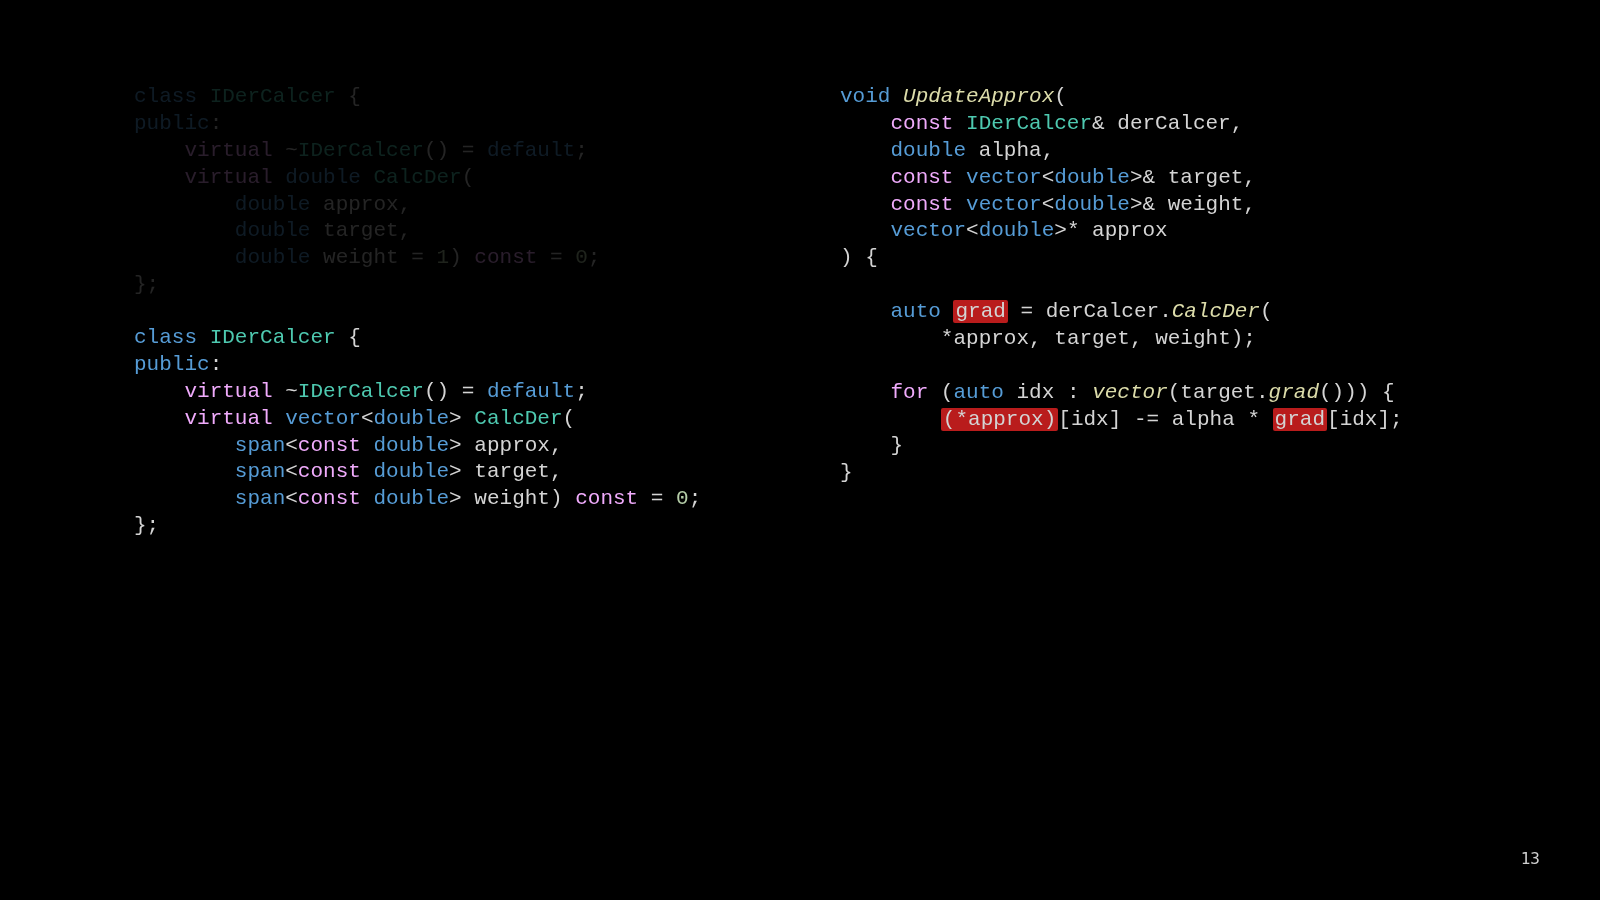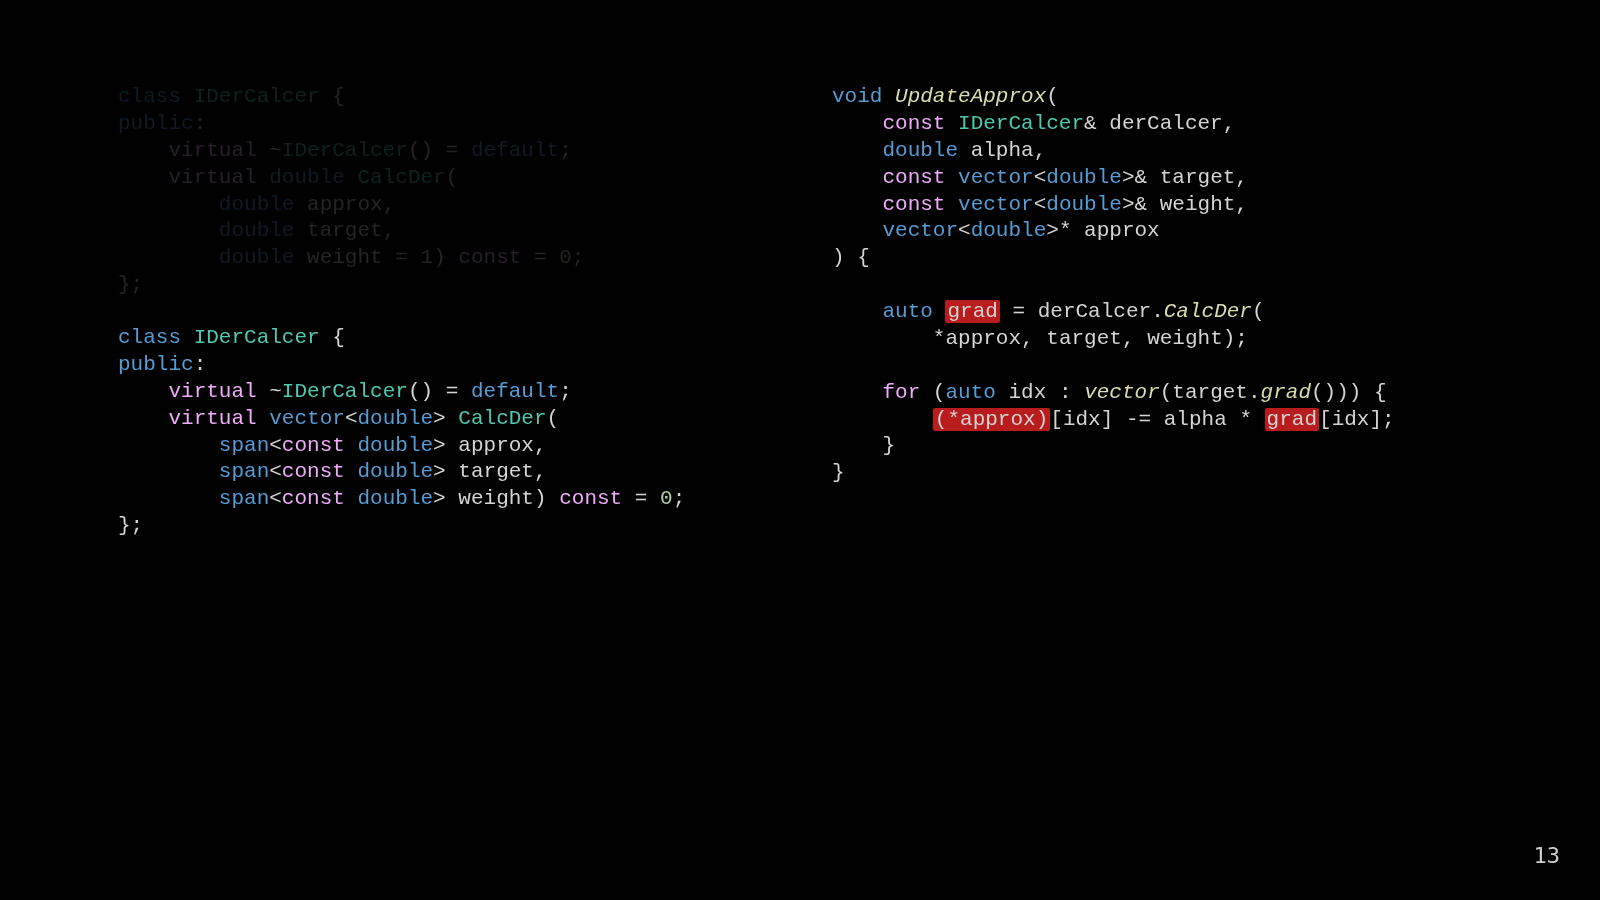--- a/index.html
+++ b/index.html
@@ -23,20 +23,21 @@
     font-size: 52px;
     font-weight: 400;
     letter-spacing: 0.4px;
     margin: 0 0 60px 0;
     color: #f4f4f4;
   }
   .cols {
     display: flex;
     flex-direction: row;
     gap: 64px;
+    margin-left: 16px;
   }
   .col {
     flex: 1 1 0;
     min-width: 0;
   }
   pre {
     margin: 0;
     font-family: "SFMono-Regular", ui-monospace, Menlo, Consolas, "Liberation Mono", monospace;
     font-size: 21px;
     line-height: 1.28;
@@ -51,23 +52,23 @@
   .fn   { color: #dcdcaa; font-style: italic; }           
   .id   { color: #d4d4d4; }           
   .nm   { color: #b5cea8; }           
   .pn   { color: #d4d4d4; }           
   .op   { color: #d4d4d4; }
   .lit  { color: #569cd6; }           
   .hl   { background: #b91c1c; border-radius: 2px; padding: 0 2px; }
 
   .pagenum {
     position: absolute;
-    right: 40px;
+    right: 60px;
     bottom: 32px;
-    font-size: 22px;
+    font-size: 16px;
     color: #cfcfcf;
     font-family: "SFMono-Regular", ui-monospace, Menlo, Consolas, monospace;
   }
 </style>
 </head>
 <body>
 
 <div class="slide">
 
 

